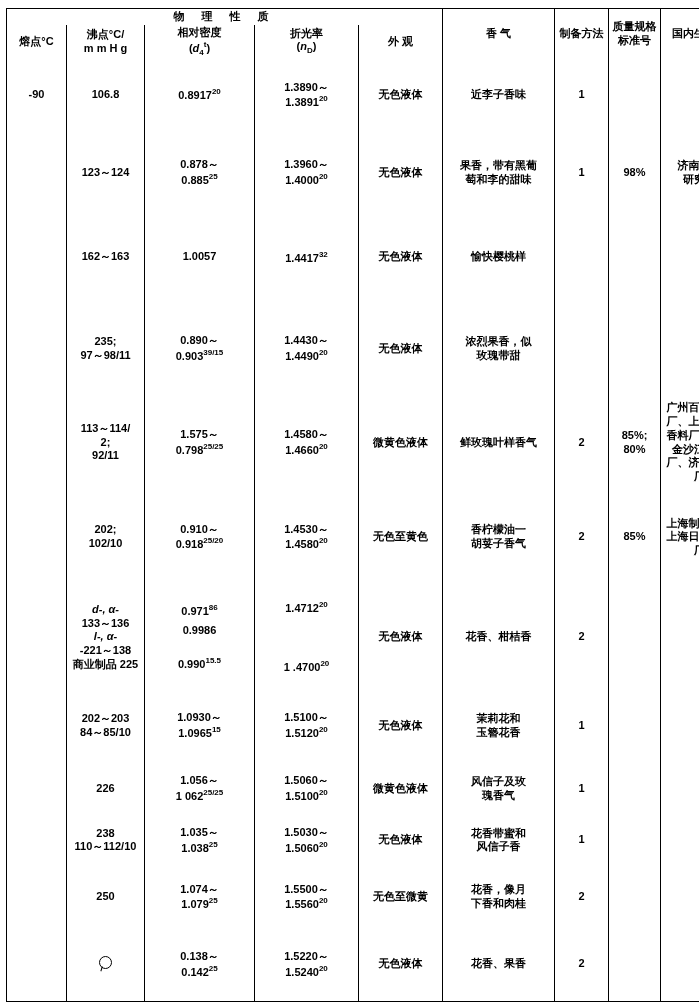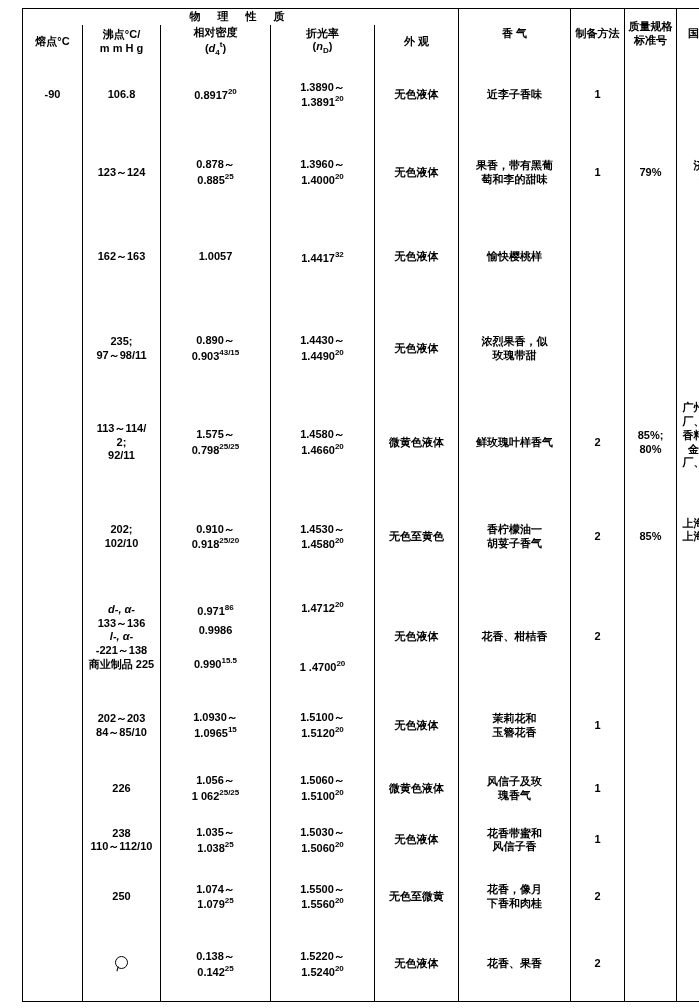--- a/index.html
+++ b/index.html
@@ -12,21 +12,21 @@
     height: 1008px;
     font-family: "Liberation Sans", sans-serif;
     color: #000000;
     overflow: hidden;
   }
   #page {
     position: relative;
     width: 699px;
     height: 1008px;
     box-sizing: border-box;
-    padding: 8px 6px 6px 22px;
+    padding: 8px 6px 6px 6px;
   }
   table.sheet {
     border-collapse: collapse;
     table-layout: fixed;
     width: 687px;
     height: 994px;
     border: 1.5px solid #000;
   }
   table.sheet td, table.sheet th {
     border-left: 1px solid #000;
@@ -173,21 +173,21 @@
       </td>
       <td>
             <div>无色液体</div>
           </td>
       <td class="small">
         <div>果香，带有黑葡</div>
         <div>萄和李的甜味</div>
       </td>
       <td>1</td>
       <td>
-            <div>79%</div>
+            <div>98%</div>
           </td>
       <td class="nb-right small">
         <div>济南轻工</div>
         <div>研究所</div>
       </td>
     </tr>
 
     <tr style="height:82px">
       <td class="nb-left"></td>
       <td>
@@ -211,21 +211,21 @@
     </tr>
 
     <tr style="height:92px">
       <td class="nb-left"></td>
       <td>
         <div>235;</div>
         <div>97～98/11</div>
       </td>
       <td>
         <div>0.890～</div>
-        <div><span>0.903</span><span class="sup">43/15</span></div>
+        <div><span>0.903</span><span class="sup">39/15</span></div>
       </td>
       <td>
         <div>1.4430～</div>
         <div><span>1.4490</span><span class="sup">20</span></div>
       </td>
       <td>
             <div>无色液体</div>
           </td>
       <td class="small">
         <div>浓烈果香，似</div>

